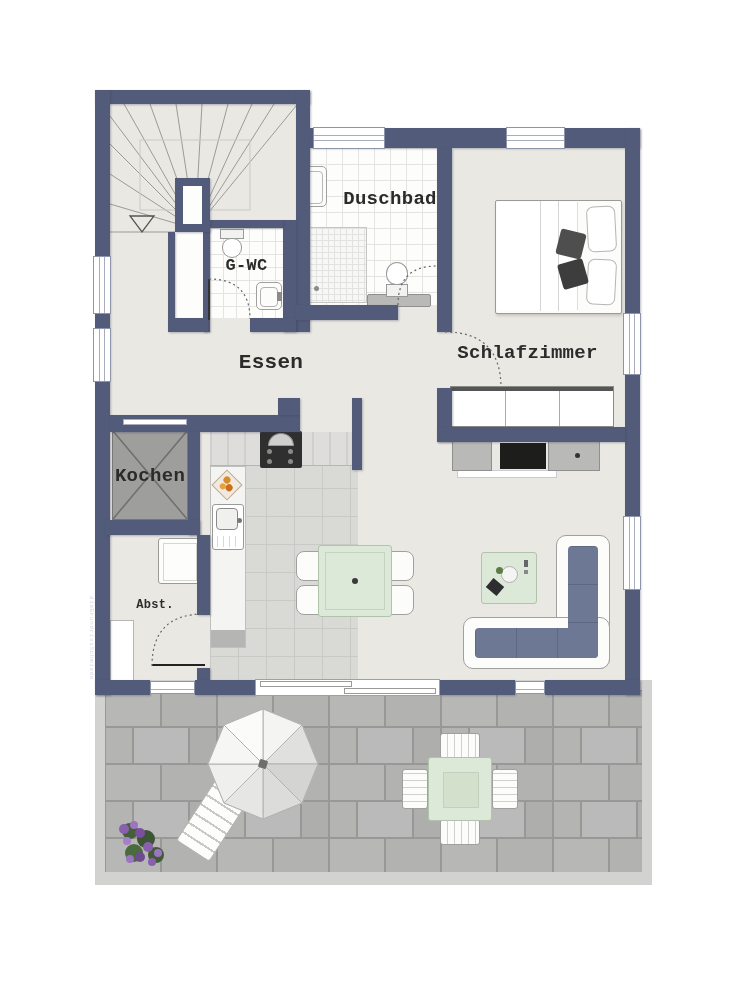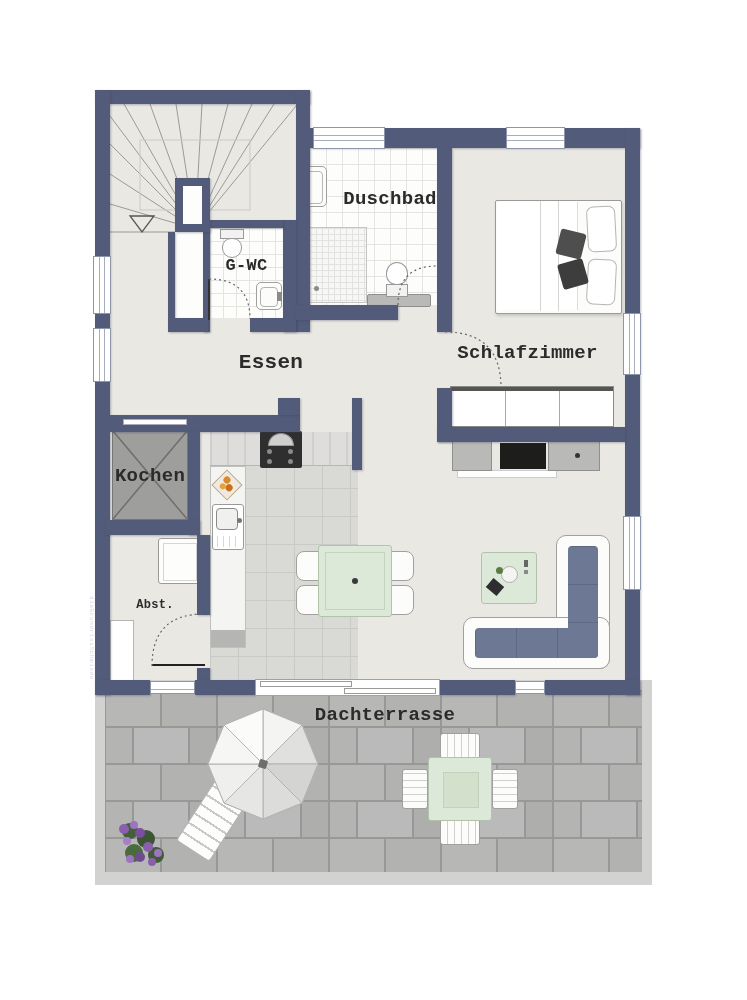--- a/index.html
+++ b/index.html
@@ -267,21 +267,20 @@
 
   <div class="abs" style="left:208px;top:279px;width:2px;height:41px;background:#333;"></div>
   <div class="abs" style="left:152px;top:664px;width:53px;height:2px;background:#222;"></div>
 
   <div class="label" style="left:340px;top:188px;width:100px;font-size:19px;">Duschbad</div>
   <div class="label" style="left:210px;top:256px;width:73px;font-size:17px;">G-WC</div>
   <div class="label" style="left:236px;top:351px;width:70px;font-size:21px;">Essen</div>
   <div class="label" style="left:455px;top:342px;width:145px;font-size:19px;">Schlafzimmer</div>
   <div class="label" style="left:110px;top:465px;width:80px;font-size:19px;">Kochen</div>
   <div class="label" style="left:120px;top:598px;width:70px;font-size:12px;">Abst.</div>
-  <div class="label" style="left:285px;top:704px;width:200px;font-size:19px;">Dachterrasse</div>
   <div class="watermark" style="left:88px;top:596px;height:96px;">dieGrundrissSchmiede</div>
 
   <svg class="abs" style="left:0;top:0;pointer-events:none;" width="747" height="1000">
     <path d="M209,279 Q250,279 250,319" fill="none" stroke="#666" stroke-width="1.2" stroke-dasharray="2,3"></path>
     <path d="M398,305 Q398,266 437,266" fill="none" stroke="#666" stroke-width="1.2" stroke-dasharray="2,3"></path>
     <path d="M445,332 Q501,332 501,388" fill="none" stroke="#666" stroke-width="1.2" stroke-dasharray="2,3"></path>
     <path d="M152,666 Q152,614 204,614" fill="none" stroke="#666" stroke-width="1.2" stroke-dasharray="2,3"></path>
   </svg>
 
 </div>

